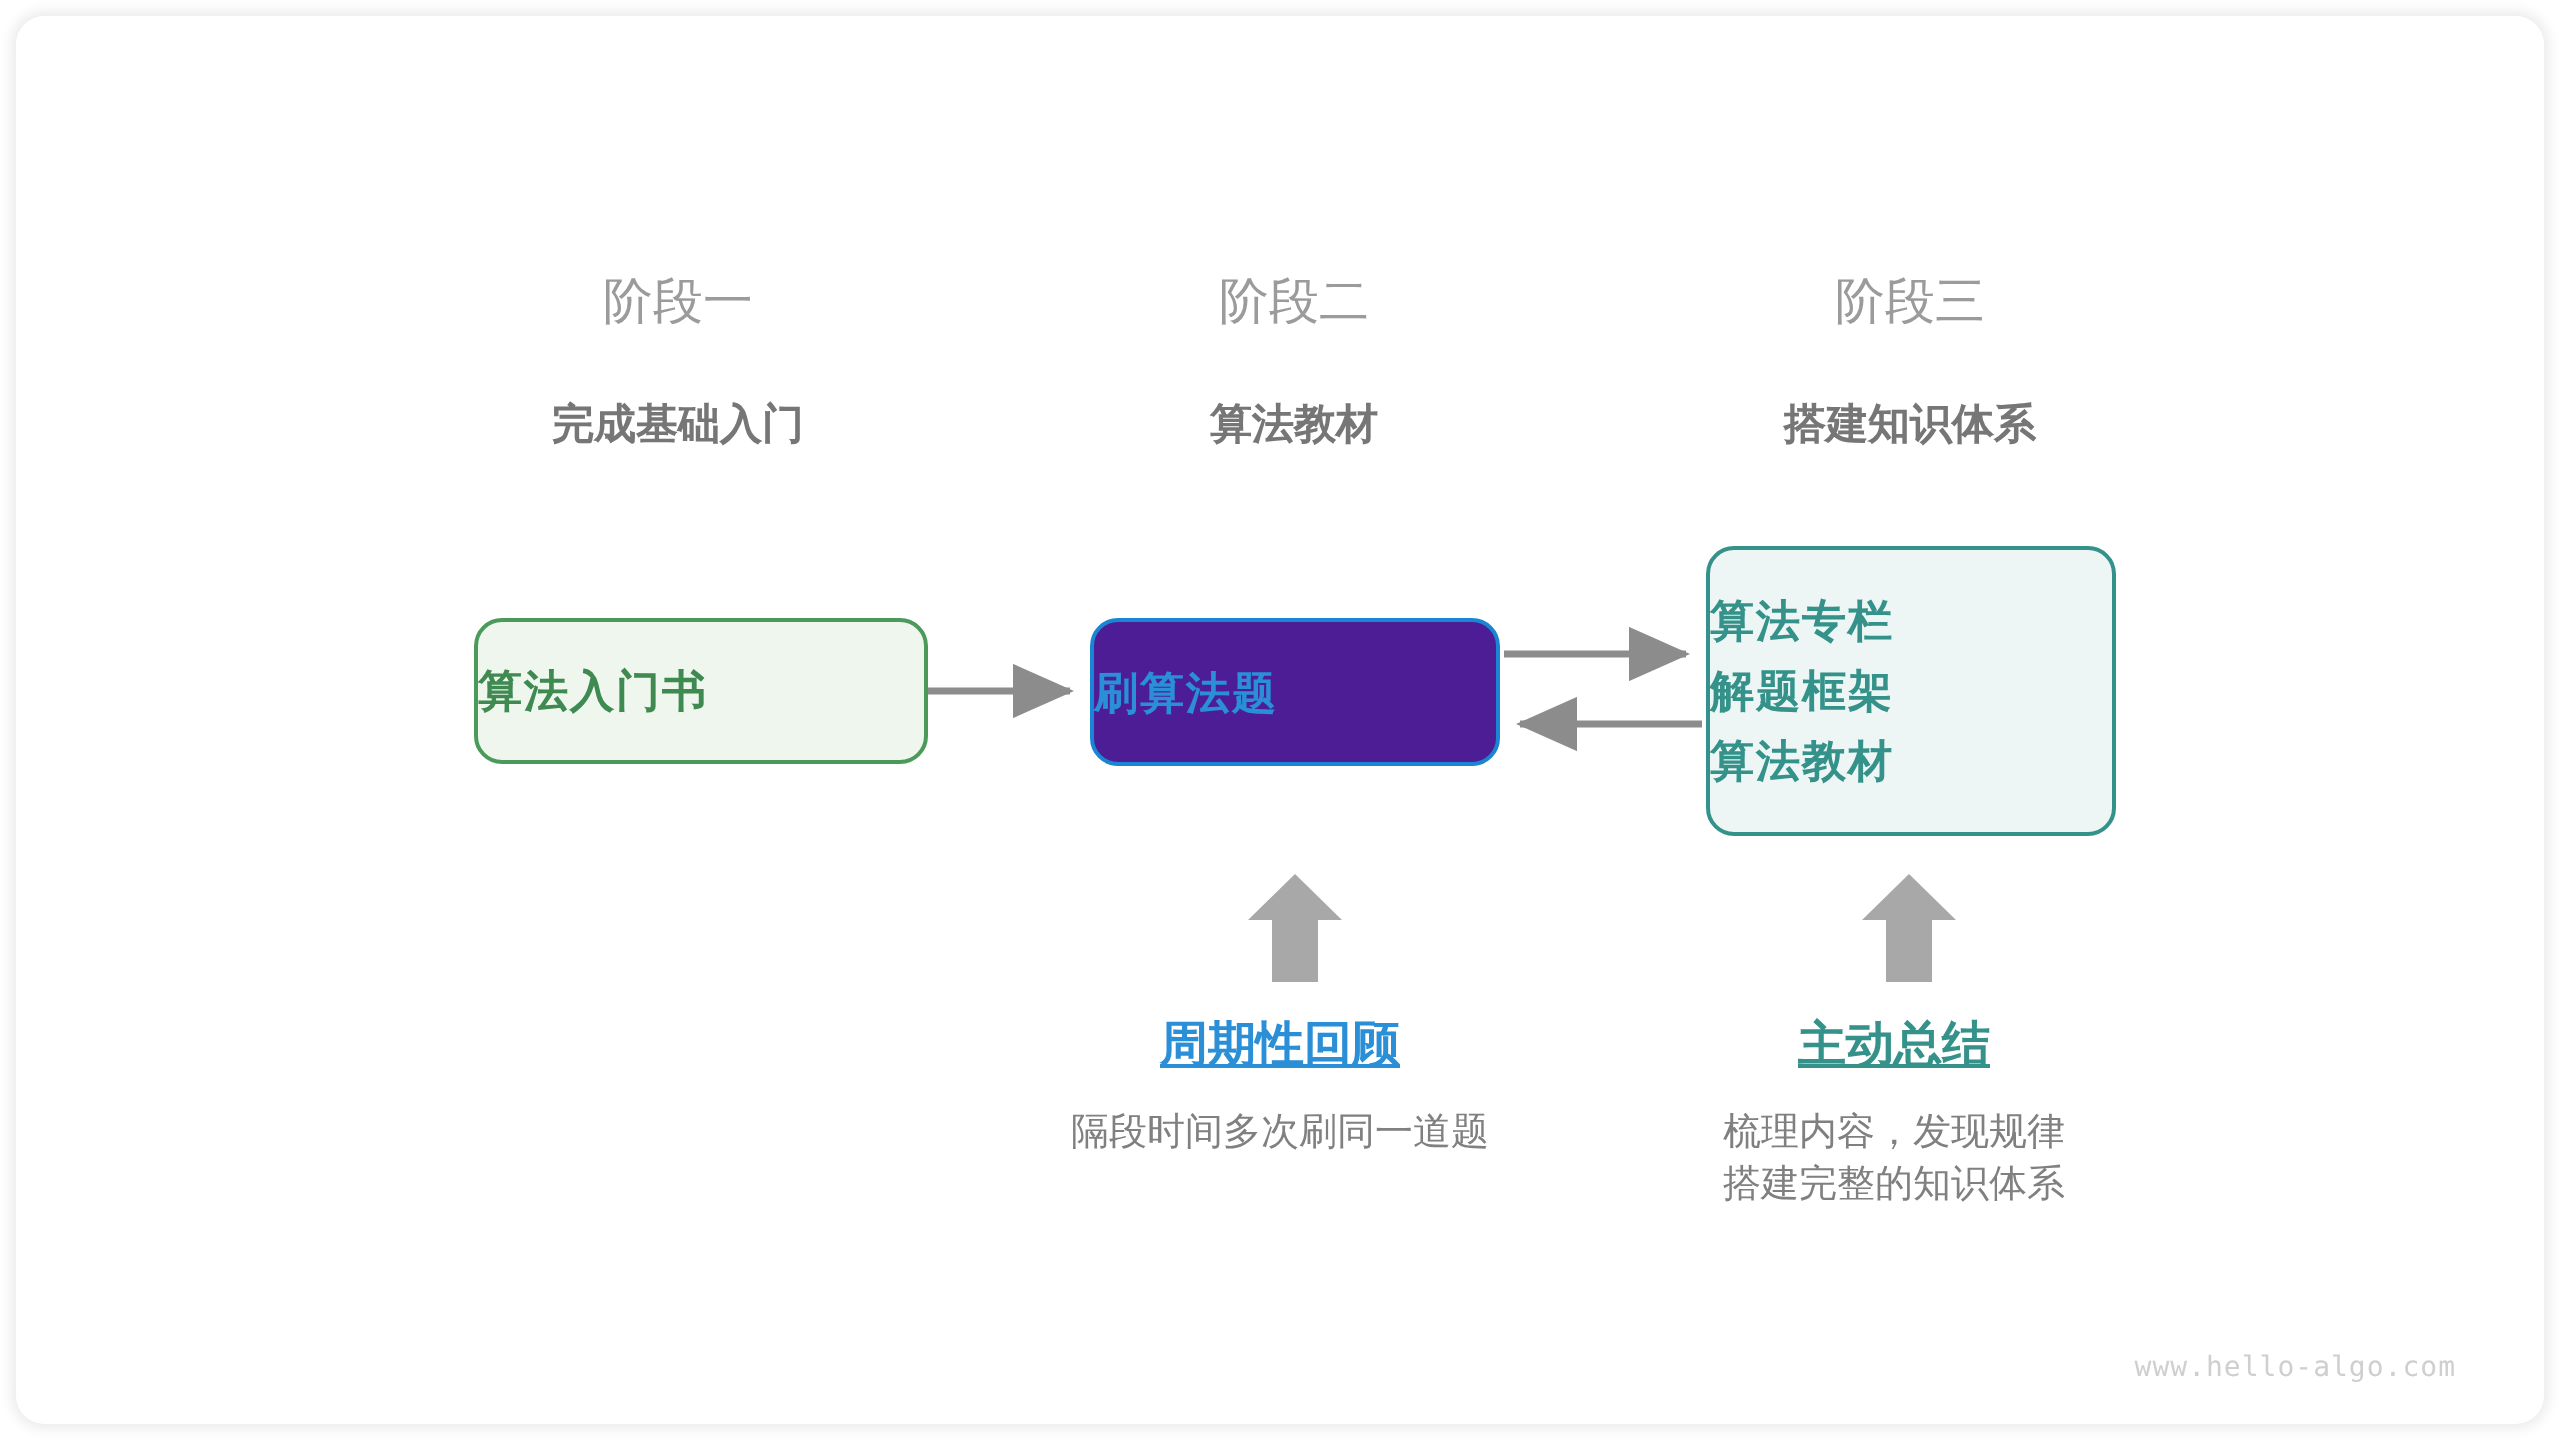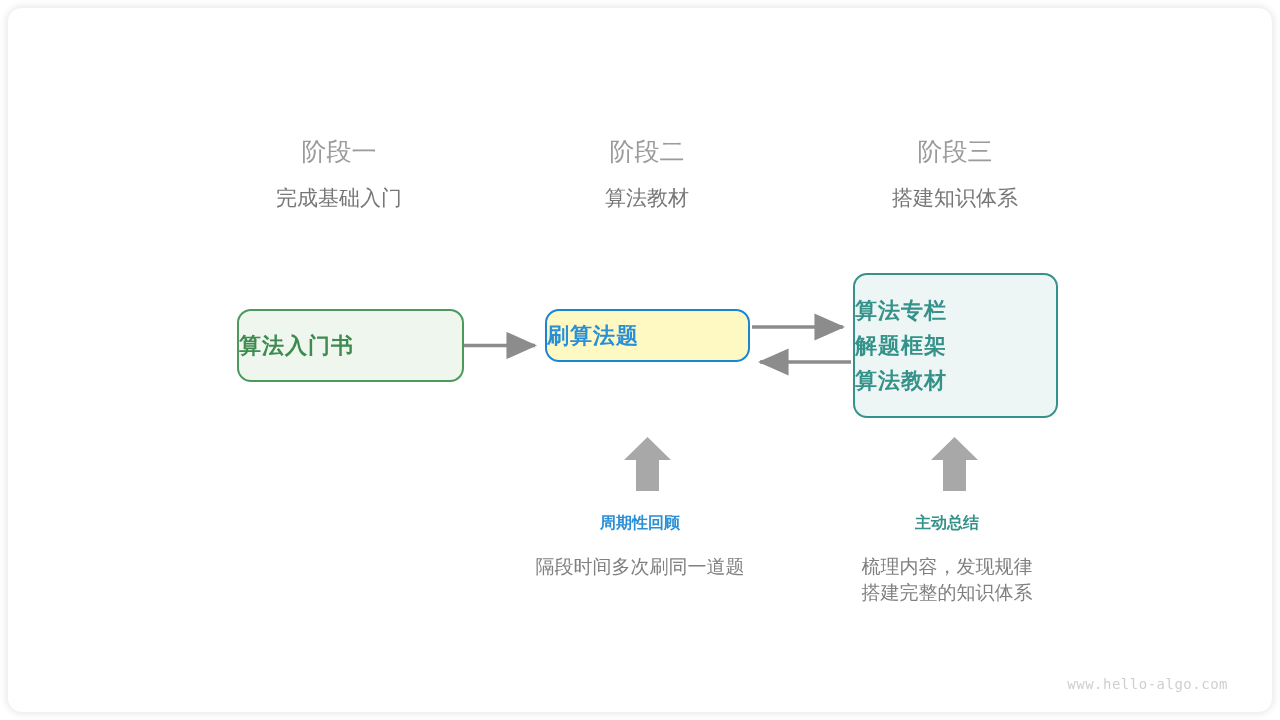--- a/index.html
+++ b/index.html
@@ -36,23 +36,23 @@
   .stage-index {
     font-size: 25px;
     color: #9b9b9b;
     line-height: 34px;
     font-weight: 400;
     white-space: nowrap;
   }
   .stage-title {
     font-size: 21px;
     color: #767676;
-    font-weight: normal;
+    font-weight: bold;
     line-height: 30px;
-    margin-top: 15px;
+    margin-top: 30px;
     white-space: nowrap;
   }
 
   
   .node {
     position: absolute;
     box-sizing: border-box;
     border-radius: 14px;
     display: flex;
     flex-direction: column;
@@ -64,22 +64,22 @@
   }
   .node .line { line-height: 35px; white-space: nowrap; }
 
   #node-book {
     left: 229px; top: 301px; width: 227px; height: 73px;
     background: #eef6ee;
     border: 2.5px solid #4b9a5c;
     color: #3e8a50;
   }
   #node-practice {
-    left: 537px; top: 301px; width: 205px; height: 53px;
-    background: #fef9c3;
+    left: 537px; top: 301px; width: 205px; height: 74px;
+    background: #4c1d95;
     border: 2.5px solid #1a86d3;
     color: #2a8fd6;
   }
   #node-system {
     left: 845px; top: 265px; width: 205px; height: 145px;
     background: #edf6f4;
     border: 2.5px solid #35928a;
     color: #35928a;
   }
 
@@ -91,24 +91,25 @@
     pointer-events: none;
   }
 
   
   .note {
     position: absolute;
     width: 300px;
     text-align: center;
   }
   .note-title {
-    font-size: 16px;
+    font-size: 24px;
     font-weight: bold;
     line-height: 30px;
     white-space: nowrap;
+    text-decoration: underline;
   }
   .note-title.blue { color: #2a8fd6; }
   .note-title.teal { color: #35928a; }
   .note-body {
     margin-top: 16px;
     font-size: 19px;
     color: #808080;
     line-height: 26px;
   }
   .note-body .line { white-space: nowrap; }

